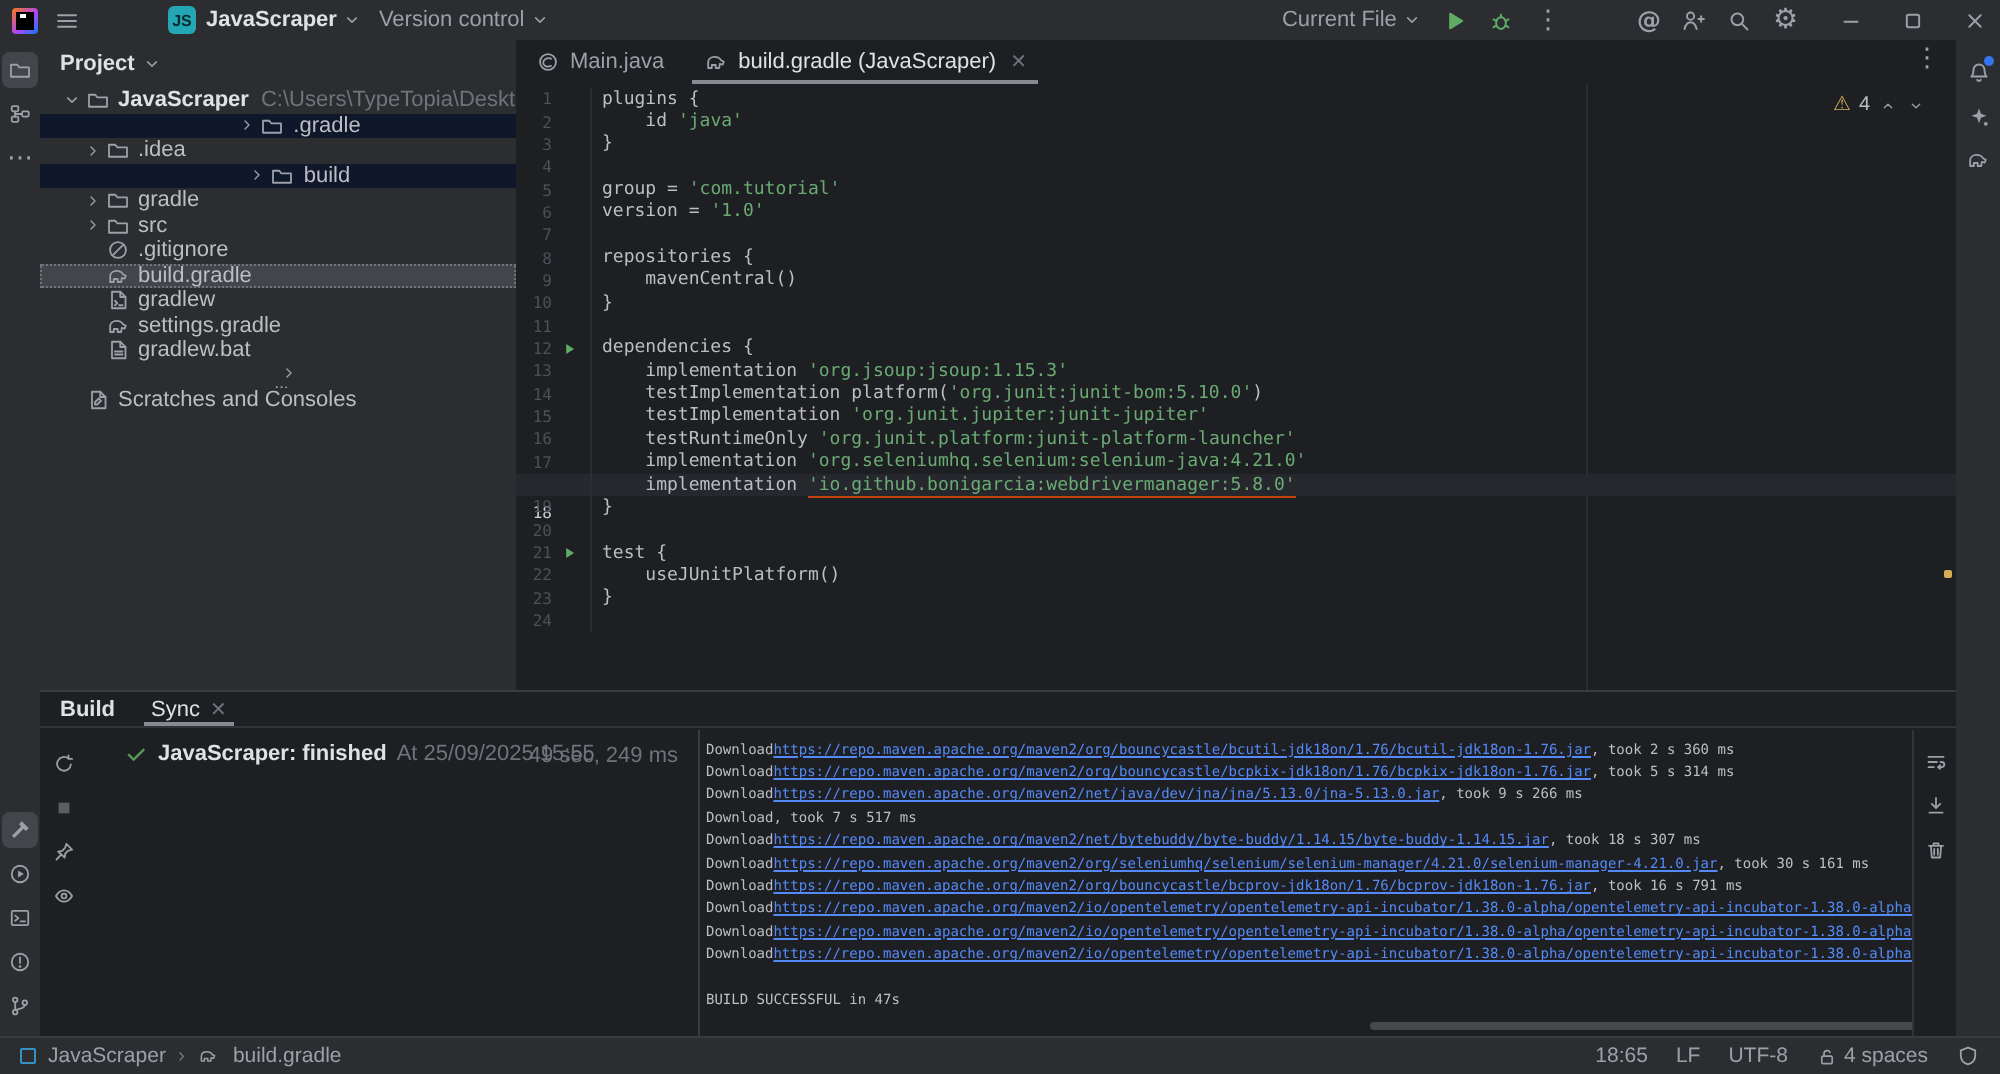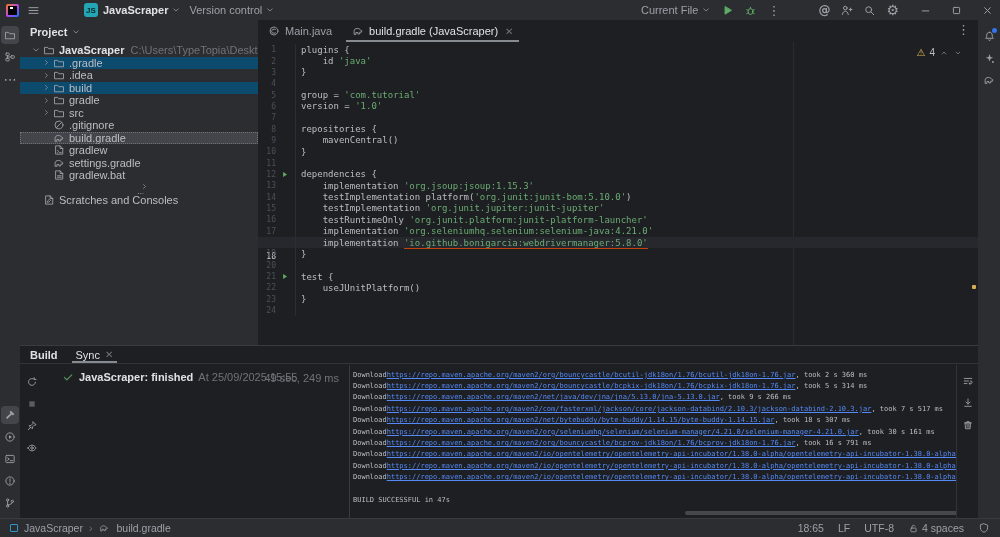--- a/index.html
+++ b/index.html
@@ -41,21 +41,21 @@
   .dot-badge { position:absolute; right:1px; top:1px; width:5px; height:5px; border-radius:50%; background:#3574f0; }
 
   
   .project { position:absolute; left:20px; top:20px; width:238px; height:325px; background:#2b2d30; overflow:hidden; }
   .proj-head { height:24px; display:flex; align-items:center; gap:4px; padding-left:10px; color:#dfe1e5; font-weight:bold; }
   .tree-row { height:12.5px; display:flex; align-items:center; white-space:nowrap; overflow:hidden; }
   .tree-row .chev { width:12px; display:inline-flex; justify-content:center; flex:none; }
   .tree-row .ticon { width:13px; display:inline-flex; justify-content:center; margin-right:4px; flex:none; }
   .tree-row .tlabel { color:#bcbec4; }
   .tree-row .tpath { color:#6f737a; margin-left:6px; }
-  .tree-row.hl-brown { background:#0c4a6e; }
+  .tree-row.hl-brown { background:#0f172a;justify-content:center; }
   .tree-row.hl-sel { background:#43454a; outline:1px dotted #6f737a; outline-offset:-1px; }
   .tree-row.root .tlabel { color:#dfe1e5; font-weight:bold; }
 
   
   .center { position:absolute; left:258px; top:20px; width:720px; height:325px; background:#1e1f22; }
   .tabbar { height:22px; display:flex; align-items:stretch; position:relative; }
   .tab { display:flex; align-items:center; gap:5px; padding:0 10px; color:#9da0a8; position:relative; }
   .tab.active { color:#dfe1e5; }
   .tab.active:after { content:""; position:absolute; left:4px; right:4px; bottom:0; height:2px; background:#868a91; }
   .tab .close { color:#6f737a; font-size:10px; margin-left:2px; }
@@ -728,21 +728,20 @@
               <a>https://repo.maven.apache.org/maven2/org/bouncycastle/bcpkix-jdk18on/1.76/bcpkix-jdk18on-1.76.jar</a>
               <span>, took 5 s 314 ms</span>
             </div>
             <div class="cline">
               <span>Download </span>
               <a>https://repo.maven.apache.org/maven2/net/java/dev/jna/jna/5.13.0/jna-5.13.0.jar</a>
               <span>, took 9 s 266 ms</span>
             </div>
             <div class="cline">
               <span>Download </span>
-              <a>https://repo.maven.apache.org/maven2/com/fasterxml/jackson/core/jackson-databind/2.10.3/jackson-databind-2.10.3.jar</a>
               <span>, took 7 s 517 ms</span>
             </div>
             <div class="cline">
               <span>Download </span>
               <a>https://repo.maven.apache.org/maven2/net/bytebuddy/byte-buddy/1.14.15/byte-buddy-1.14.15.jar</a>
               <span>, took 18 s 307 ms</span>
             </div>
             <div class="cline">
               <span>Download </span>
               <a>https://repo.maven.apache.org/maven2/org/seleniumhq/selenium/selenium-manager/4.21.0/selenium-manager-4.21.0.jar</a>

